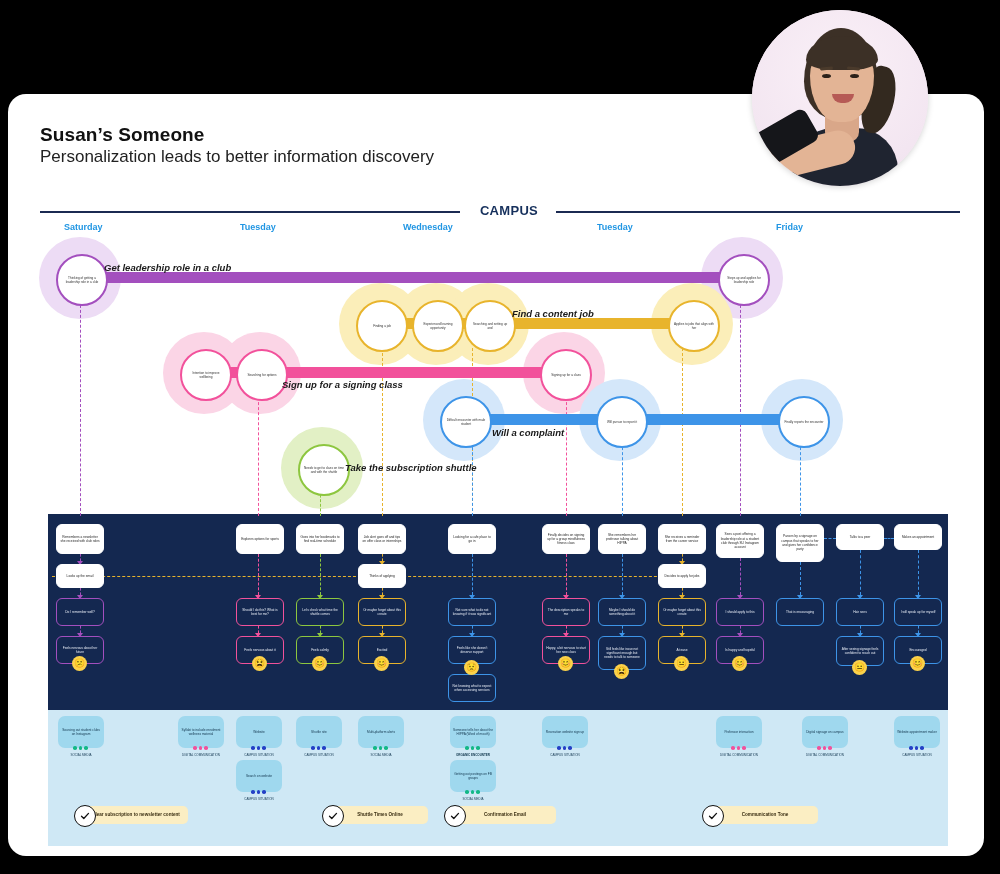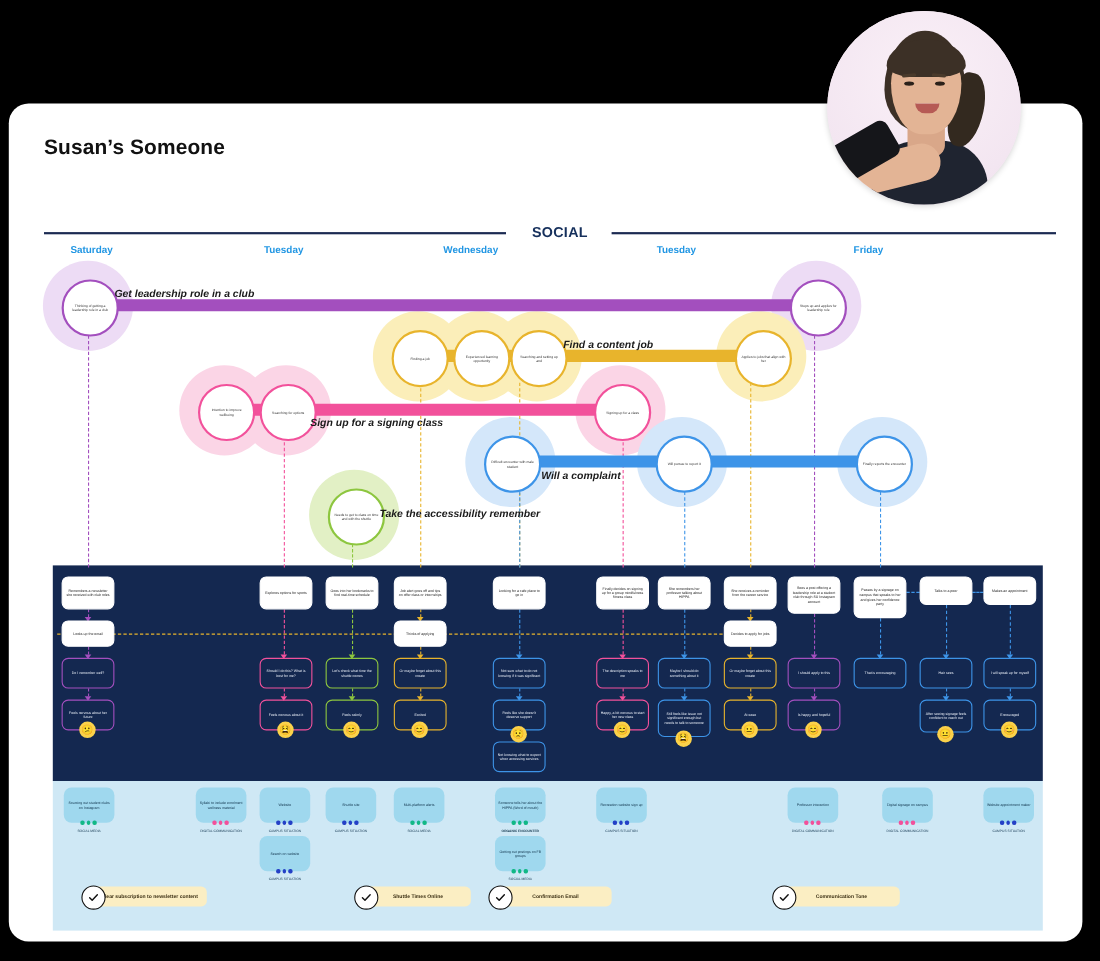--- a/index.html
+++ b/index.html
@@ -113,24 +113,25 @@
       <div class="av-brow r"></div>
     <div class="av-eye l"></div>
       <div class="av-eye r"></div>
     <div class="av-teeth"></div>
     <div class="av-mouth"></div>
     <div class="av-arm"></div>
     <div class="av-phone"></div>
   </div>
 
   <div class="h-title">Susan’s Someone</div>
+  <div class="h-sub">Personalization leads to better information discovery</div>
 
   <div class="goals-rule left"></div>
   <div class="goals-rule right"></div>
-  <div class="goals-label">SOCIAL</div>
+  <div class="goals-label">CAMPUS</div>
 
   <div class="plot" id="layer-days">
       <div class="day" style="left:64px">Saturday</div>
       <div class="day" style="left:240px">Tuesday</div>
       <div class="day" style="left:403px">Wednesday</div>
       <div class="day" style="left:597px">Tuesday</div>
       <div class="day" style="left:776px">Friday</div>
     </div>
   <div class="plot" id="layer-goals">
       <div class="track" style="left:96px;top:272px;width:634px;background:#a34fbe"></div>
@@ -186,21 +187,21 @@
       </div>
       <div class="halo" style="left:761px;top:379px;width:82px;height:82px;background:#d4e7fa;z-index:2"></div>
       <div class="node" style="left:778px;top:396px;border-color:#3d94e8">
         <span>Finally reports the encounter</span>
       </div>
       <div class="glabel" style="left:492px;top:427px">Will a complaint</div>
       <div class="halo" style="left:281px;top:427px;width:82px;height:82px;background:#e2f0c5;z-index:2"></div>
       <div class="node" style="left:298px;top:444px;border-color:#8dc63f">
         <span>Needs to get to class on time and with the shuttle</span>
       </div>
-      <div class="glabel" style="left:345px;top:462px">Take the accessibility remember</div>
+      <div class="glabel" style="left:345px;top:462px">Take the subscription shuttle</div>
       <div class="vline" style="left:80px;top:300px;height:216px;border-left-color:#a34fbe"></div>
       <div class="vline" style="left:258px;top:392px;height:124px;border-left-color:#f2519b"></div>
       <div class="vline" style="left:320px;top:490px;height:26px;border-left-color:#8dc63f"></div>
       <div class="vline" style="left:382px;top:348px;height:168px;border-left-color:#e8b42c"></div>
       <div class="vline" style="left:472px;top:348px;height:168px;border-left-color:#e8b42c"></div>
       <div class="vline" style="left:472px;top:442px;height:74px;border-left-color:#3d94e8"></div>
       <div class="vline" style="left:566px;top:392px;height:124px;border-left-color:#f2519b"></div>
       <div class="vline" style="left:622px;top:442px;height:74px;border-left-color:#3d94e8"></div>
       <div class="vline" style="left:682px;top:348px;height:168px;border-left-color:#e8b42c"></div>
       <div class="vline" style="left:740px;top:300px;height:216px;border-left-color:#a34fbe"></div>

